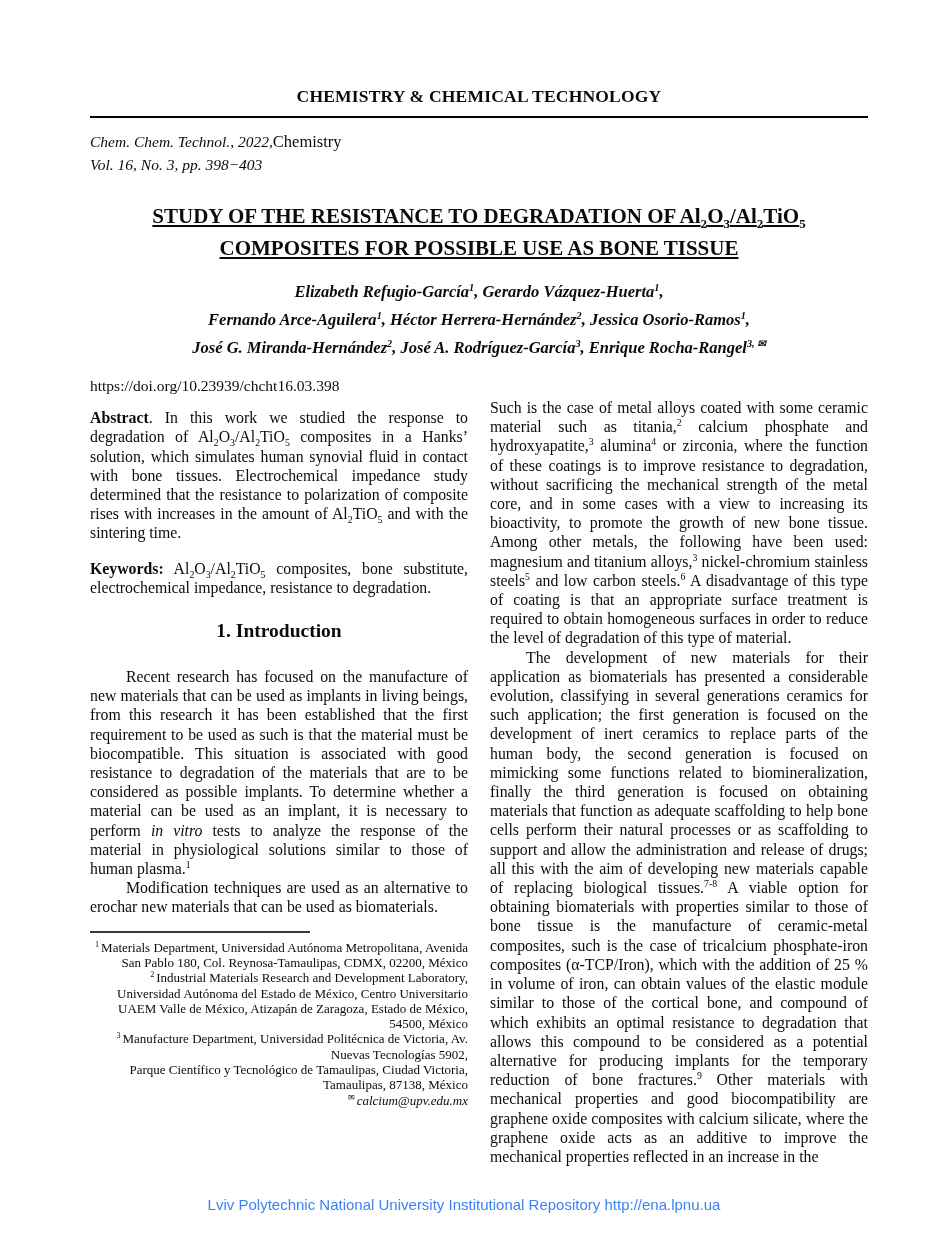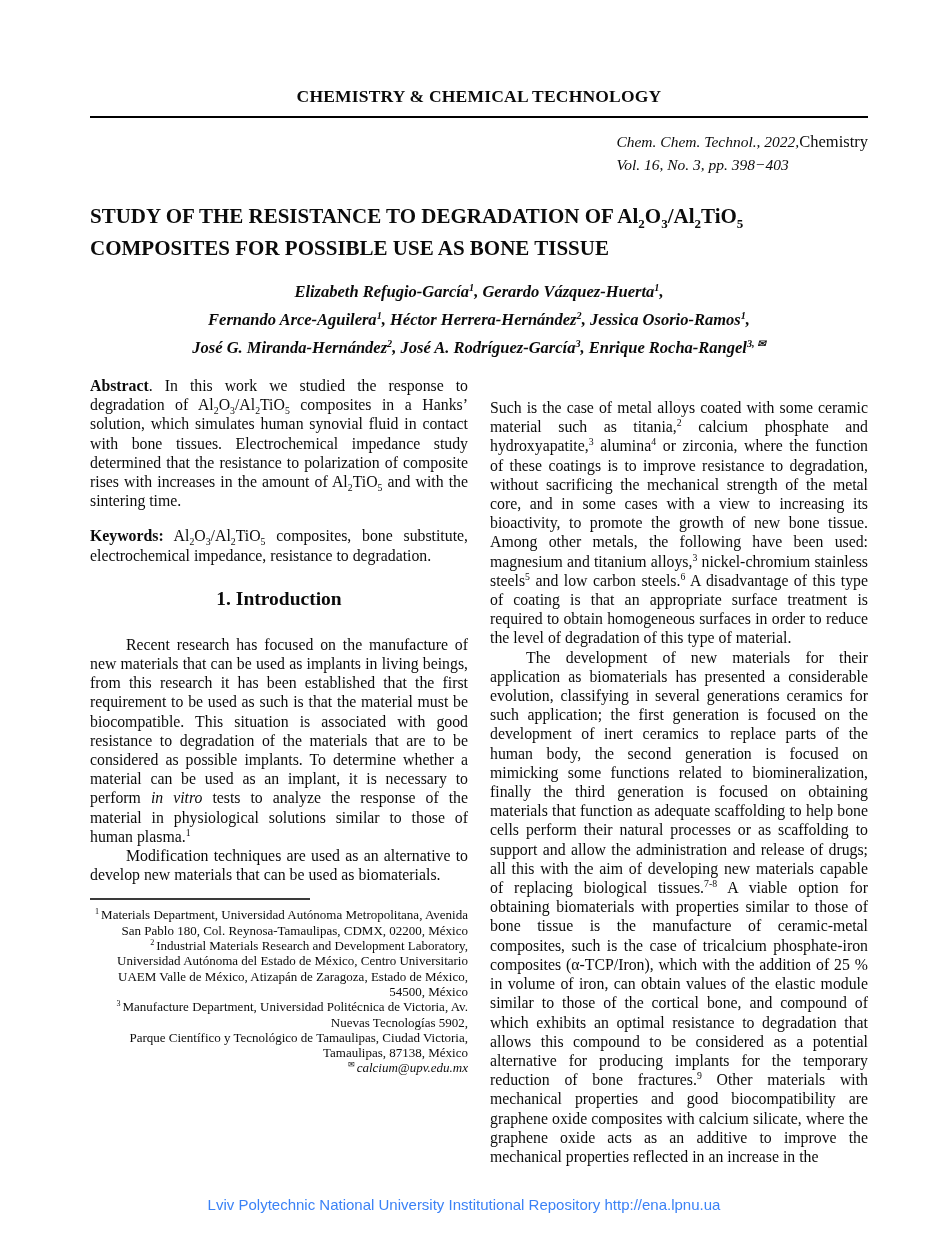--- a/index.html
+++ b/index.html
@@ -3,24 +3,24 @@
 <meta charset="utf-8">
 <style>
   html,body{margin:0;padding:0;}
   body{
     width:928px;height:1240px;background:#ffffff;position:relative;overflow:hidden;
     font-family:"Liberation Serif","DejaVu Serif",serif;color:#0b0b0b;
   }
   .page{padding:86px 60px 0 90px;}
   .masthead{text-align:center;font-weight:bold;font-size:17.5px;letter-spacing:0.2px;}
   .masthead-rule{border:none;border-top:2px solid #000;margin:9px 0 0 0;}
-  .journal-row{display:flex;justify-content:flex-end;align-items:flex-start;margin-top:13px;}
+  .journal-row{display:flex;justify-content:flex-start;align-items:flex-start;margin-top:13px;}
   .journal-cite{font-style:italic;font-size:15.5px;line-height:22.5px;}
   .journal-section{font-weight:normal;font-size:16.5px;line-height:22.5px;}
-  .paper-title{margin:24px 0 0 0;text-align:left;font-weight:bold;font-size:21px;line-height:32px;}
+  .paper-title{margin:24px 0 0 0;text-align:center;font-weight:bold;font-size:21px;line-height:32px;text-decoration:underline;}
   .authors{margin-top:14px;text-align:center;font-weight:bold;font-style:italic;font-size:16.5px;line-height:28px;}
   .columns{display:flex;gap:22px;margin-top:14px;}
   .col{flex:1;min-width:0;font-size:15.8px;line-height:19.2px;text-align:justify;}
   .col-right{padding-top:22px;}
   .doi{margin:0 0 13px 0;text-align:left;font-size:15.5px;line-height:19.2px;}
   p{margin:0;}
   .keywords{margin-top:16px;}
   h2.section-heading{font-size:19.5px;font-weight:bold;margin:22px 0 24px 0;text-align:center;line-height:24px;}
   .indent{text-indent:36px;}
   .footnotes{margin-top:14px;font-size:13px;line-height:15.3px;text-align:right;}
@@ -55,29 +55,30 @@
 
   <div class="authors">
     <div>Elizabeth Refugio-García<sup>1</sup>, Gerardo Vázquez-Huerta<sup>1</sup>,</div>
     <div>Fernando Arce-Aguilera<sup>1</sup>, Héctor Herrera-Hernández<sup>2</sup>, Jessica Osorio-Ramos<sup>1</sup>,</div>
     <div>José G. Miranda-Hernández<sup>2</sup>, José A. Rodríguez-García<sup>3</sup>, Enrique Rocha-Rangel<sup>3, ✉</sup></div>
   </div>
 
   <div class="columns">
 
     <div class="col col-left">
+      <div class="doi">https://doi.org/10.23939/chcht16.03.398</div>
 
       <p class="abstract"><b>Abstract</b><span>. In this work we studied the response to degradation of Al<sub>2</sub>O<sub>3</sub>/Al<sub>2</sub>TiO<sub>5</sub> composites in a Hanks’ solution, which simulates human synovial fluid in contact with bone tissues. Electrochemical impedance study determined that the resistance to polarization of composite rises with increases in the amount of Al<sub>2</sub>TiO<sub>5</sub> and with the sintering time.</span></p>
 
       <p class="keywords"><b>Keywords:</b><span> Al<sub>2</sub>O<sub>3</sub>/Al<sub>2</sub>TiO<sub>5</sub> composites, bone substitute, electrochemical impedance, resistance to degradation.</span></p>
 
       <h2 class="section-heading">1. Introduction</h2>
 
       <p class="indent">Recent research has focused on the manufacture of new materials that can be used as implants in living beings, from this research it has been established that the first requirement to be used as such is that the material must be biocompatible. This situation is associated with good resistance to degradation of the materials that are to be considered as possible implants. To determine whether a material can be used as an implant, it is necessary to perform <i>in vitro</i> tests to analyze the response of the material in physiological solutions similar to those of human plasma.<sup>1</sup></p>
-      <p class="indent">Modification techniques are used as an alternative to develop new materials that can be used as biomaterials.</p>
+      <p class="indent">Modification techniques are used as an alternative to erochar new materials that can be used as biomaterials.</p>
 
       <div class="footnotes">
         <div class="fn-rule"></div>
         <p><sup>1 </sup>Materials Department, Universidad Autónoma Metropolitana, Avenida San Pablo 180, Col. Reynosa-Tamaulipas, CDMX, 02200, México</p>
         <p><sup>2 </sup>Industrial Materials Research and Development Laboratory,<br>Universidad Autónoma del Estado de México, Centro Universitario UAEM Valle de México, Atizapán de Zaragoza, Estado de México, 54500, México</p>
         <p><sup>3 </sup>Manufacture Department, Universidad Politécnica de Victoria, Av. Nuevas Tecnologías 5902,<br>Parque Científico y Tecnológico de Tamaulipas, Ciudad Victoria, Tamaulipas, 87138, México</p>
         <p><sup>✉ </sup><i>calcium@upv.edu.mx</i></p>
       </div>
     </div>
 

